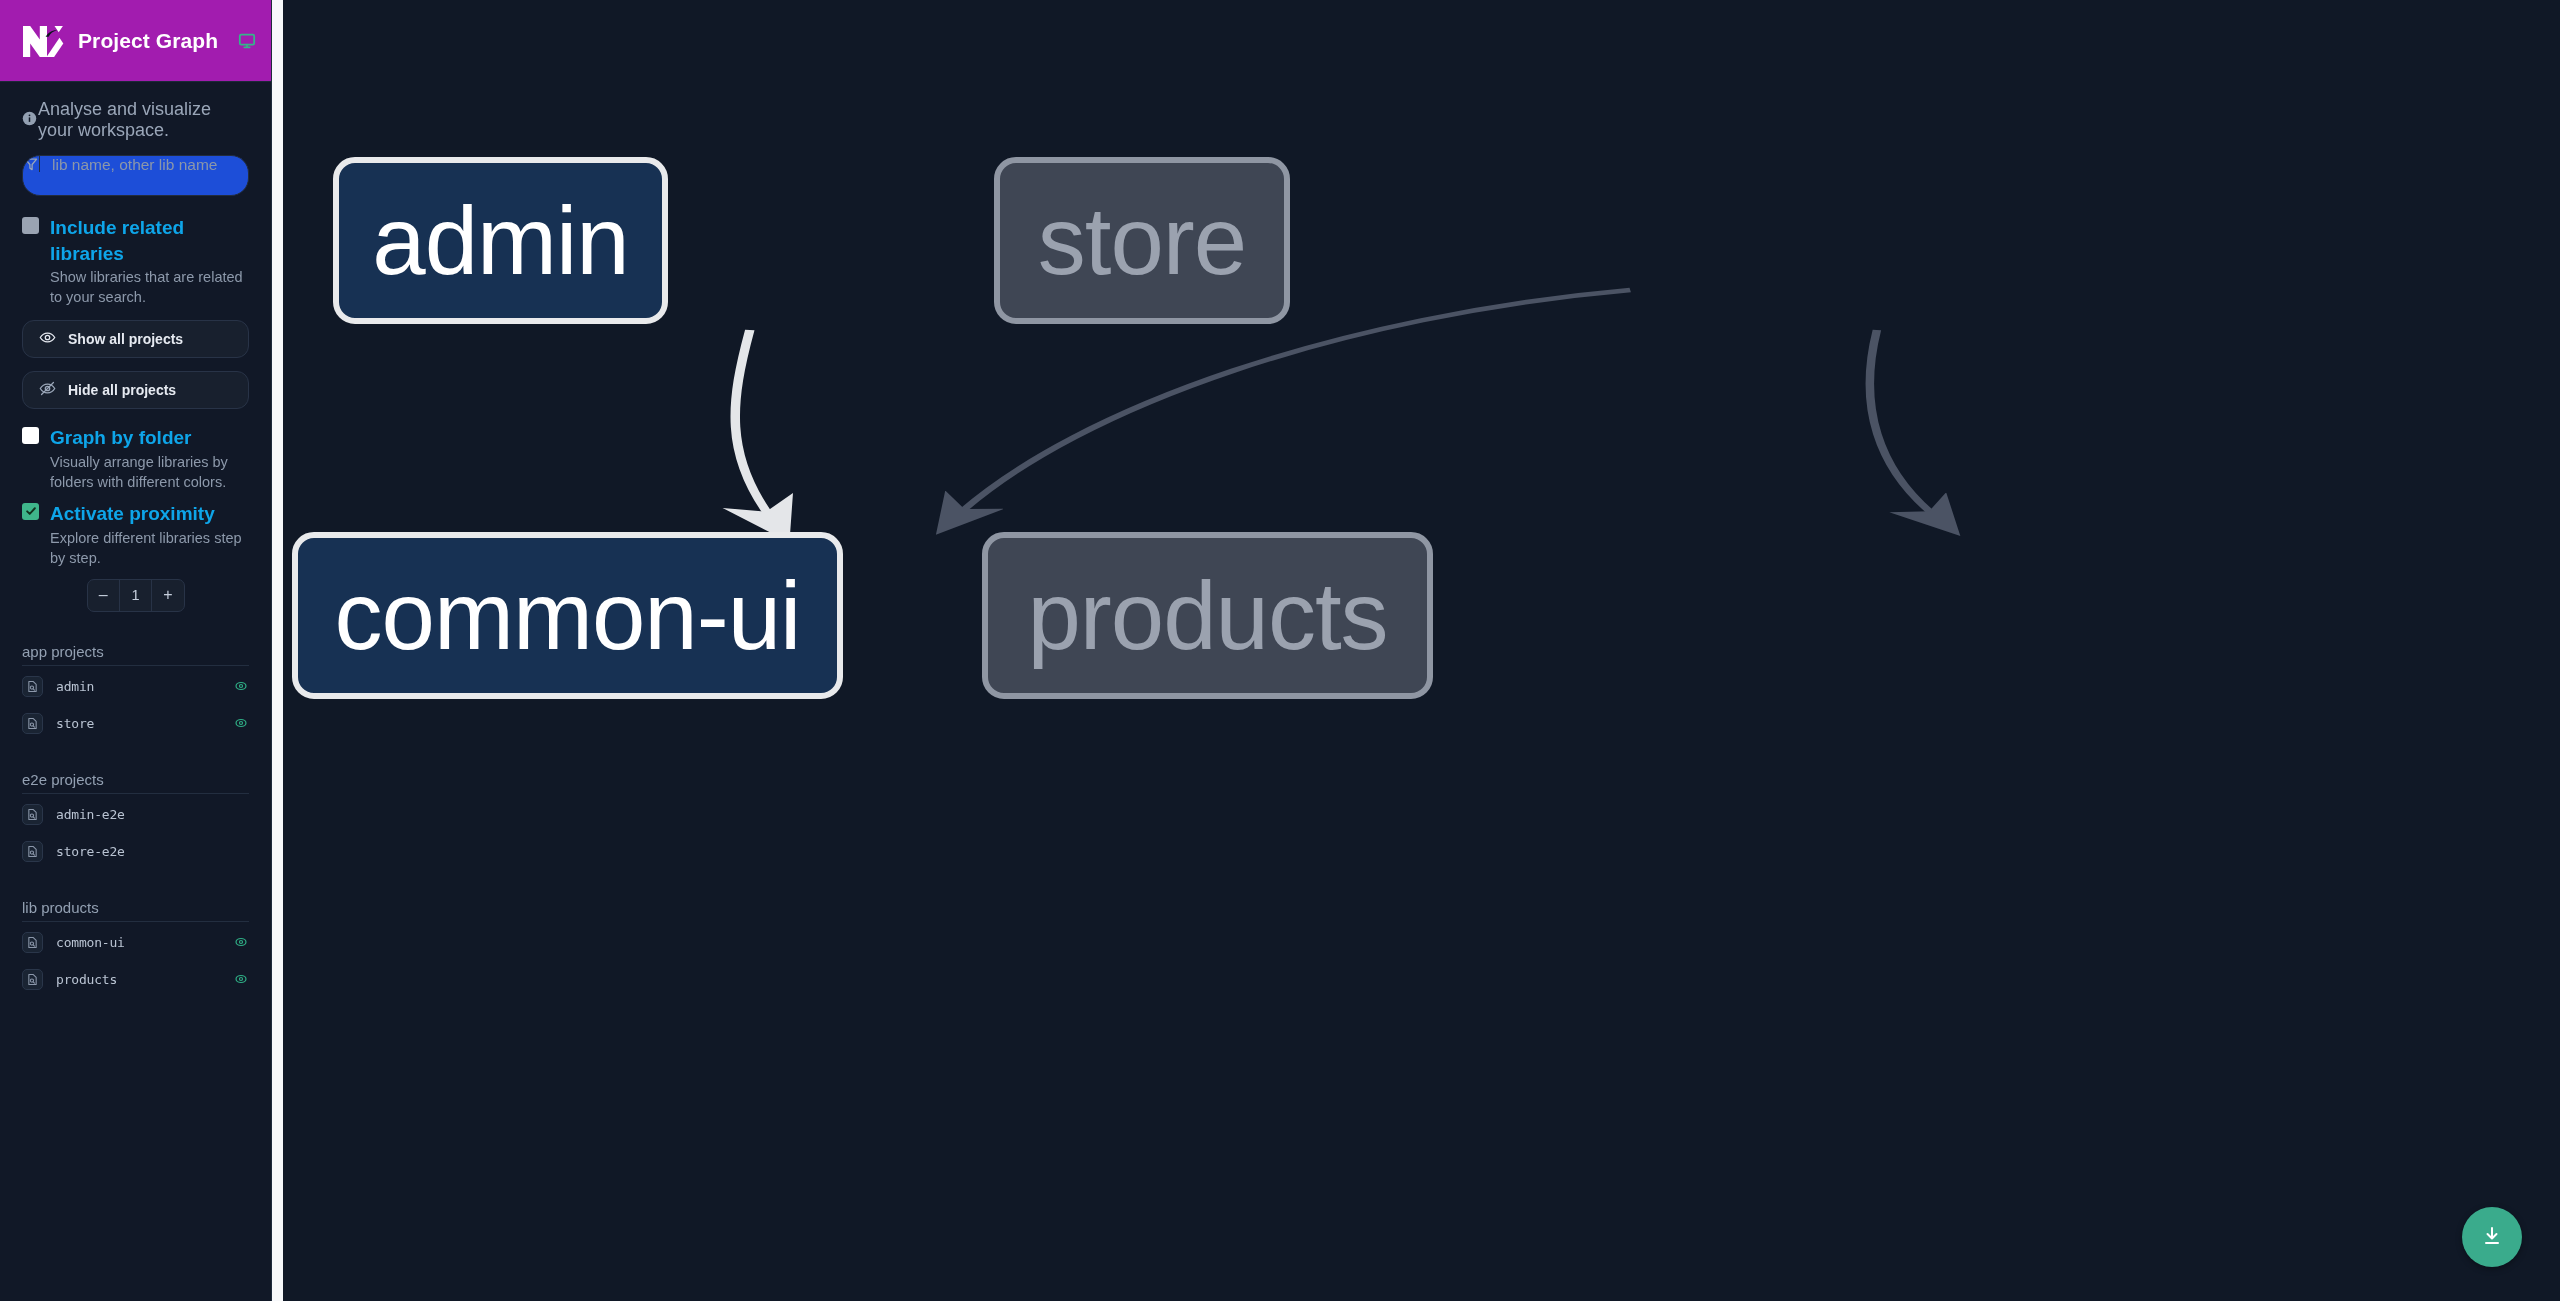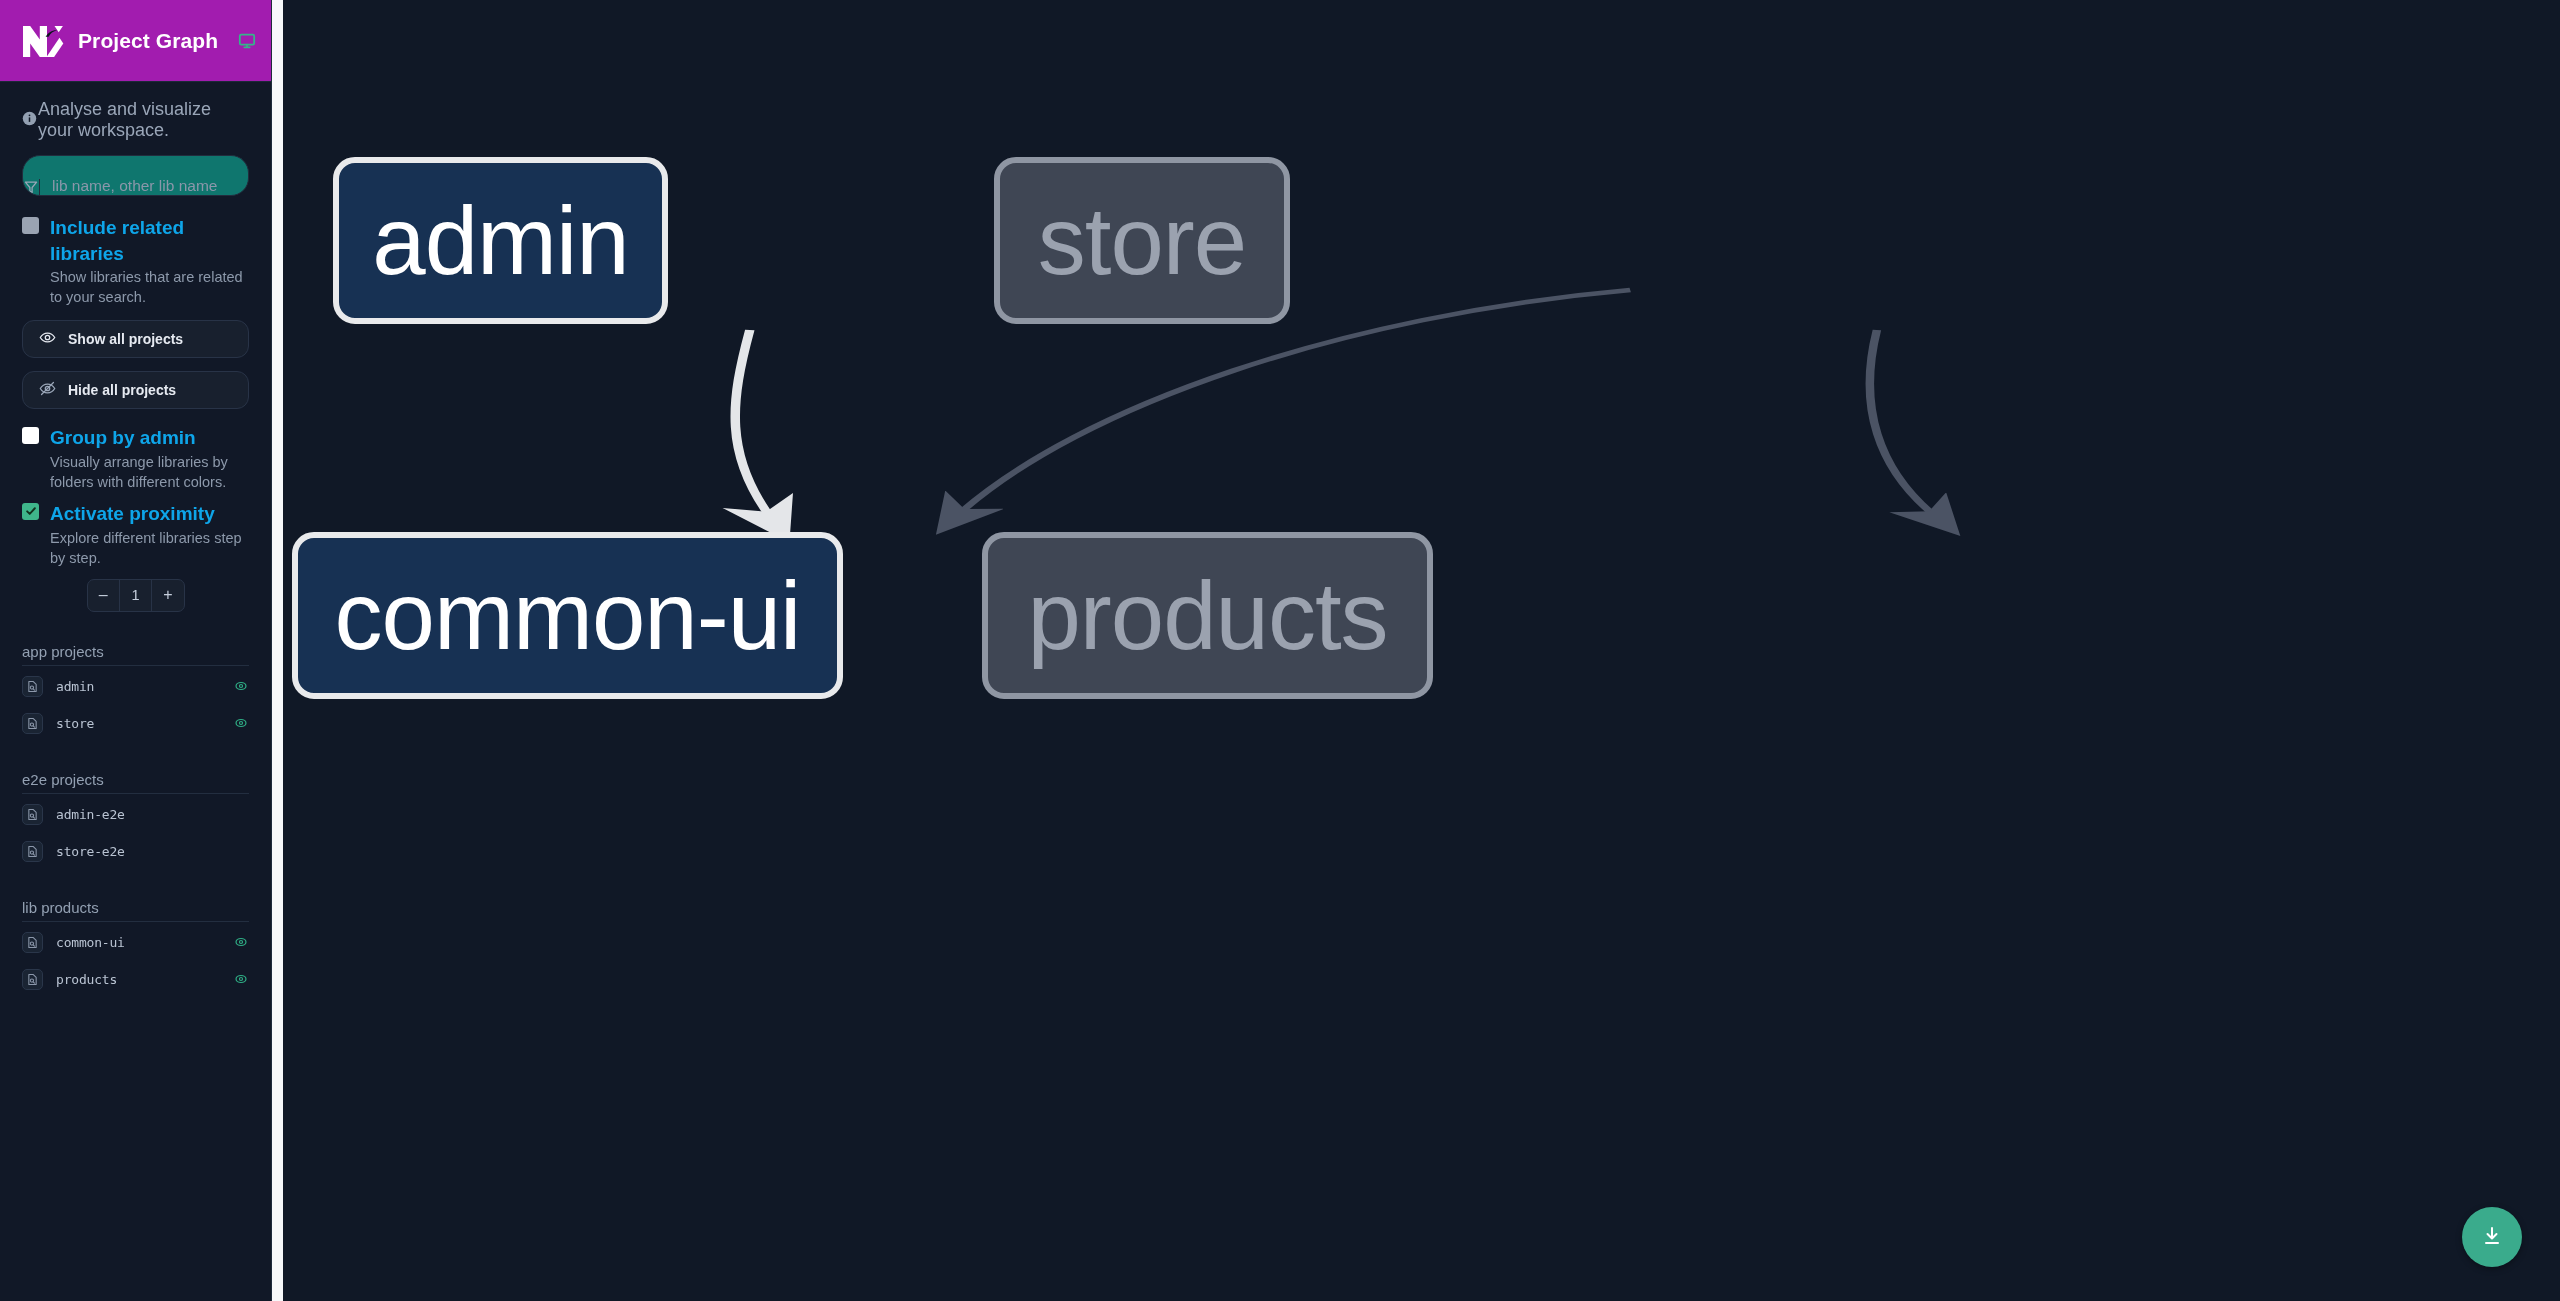--- a/index.html
+++ b/index.html
@@ -37,23 +37,23 @@
   .sb-tagline {
     display: flex; align-items: center; gap: 1px;
     padding: 17px 22px 14px 22px;
     color: #9aa6b8; font-size: 18px;
   }
   .info-icon { flex: 0 0 15px; }
 
   .sb-body { padding: 0 22px; }
 
   .search-wrap {
-    display: flex; align-items: flex-end;
+    display: flex; align-items: flex-start;
     height: 41px; border-radius: 18px;
-    background: #0f766e; border: 1px solid #222c3d;
+    background: #1d4ed8; border: 1px solid #222c3d;
     overflow: hidden; margin-bottom: 10px;
   }
   .search-icon-box {
     width: 39px; display: flex; align-items: center; justify-content: center;
     border-right: 1px solid #222c3d;
   }
   .search-input {
     flex: 1; background: transparent; border: none; outline: none;
     color: #cdd6e3; font-size: 15.5px; padding: 0 12px;
     font-family: "Liberation Sans", sans-serif;
@@ -219,21 +219,21 @@
             <circle cx="10" cy="10" r="2.6"></circle>
             <path d="M3 17L17 3" stroke-linecap="round"></path>
           </svg>
         </span>
         <span class="lbl">Hide all projects</span>
       </button>
 
       <div class="opt-row" style="padding-top:16px">
         <span class="cbox white"></span>
         <span class="opt-text">
-          <div class="opt-title">Group by admin</div>
+          <div class="opt-title">Graph by folder</div>
           <div class="opt-desc">Visually arrange libraries by folders with different colors.</div>
         </span>
       </div>
 
       <div class="opt-row" style="padding-top:9px">
         <span class="cbox green">
           <svg width="12" height="12" viewBox="0 0 14 14" fill="none" stroke="#12331f" stroke-width="2.2">
             <path d="M2.5 7.4l3 3 6-6.6" stroke-linecap="round" stroke-linejoin="round"></path>
           </svg>
         </span>

